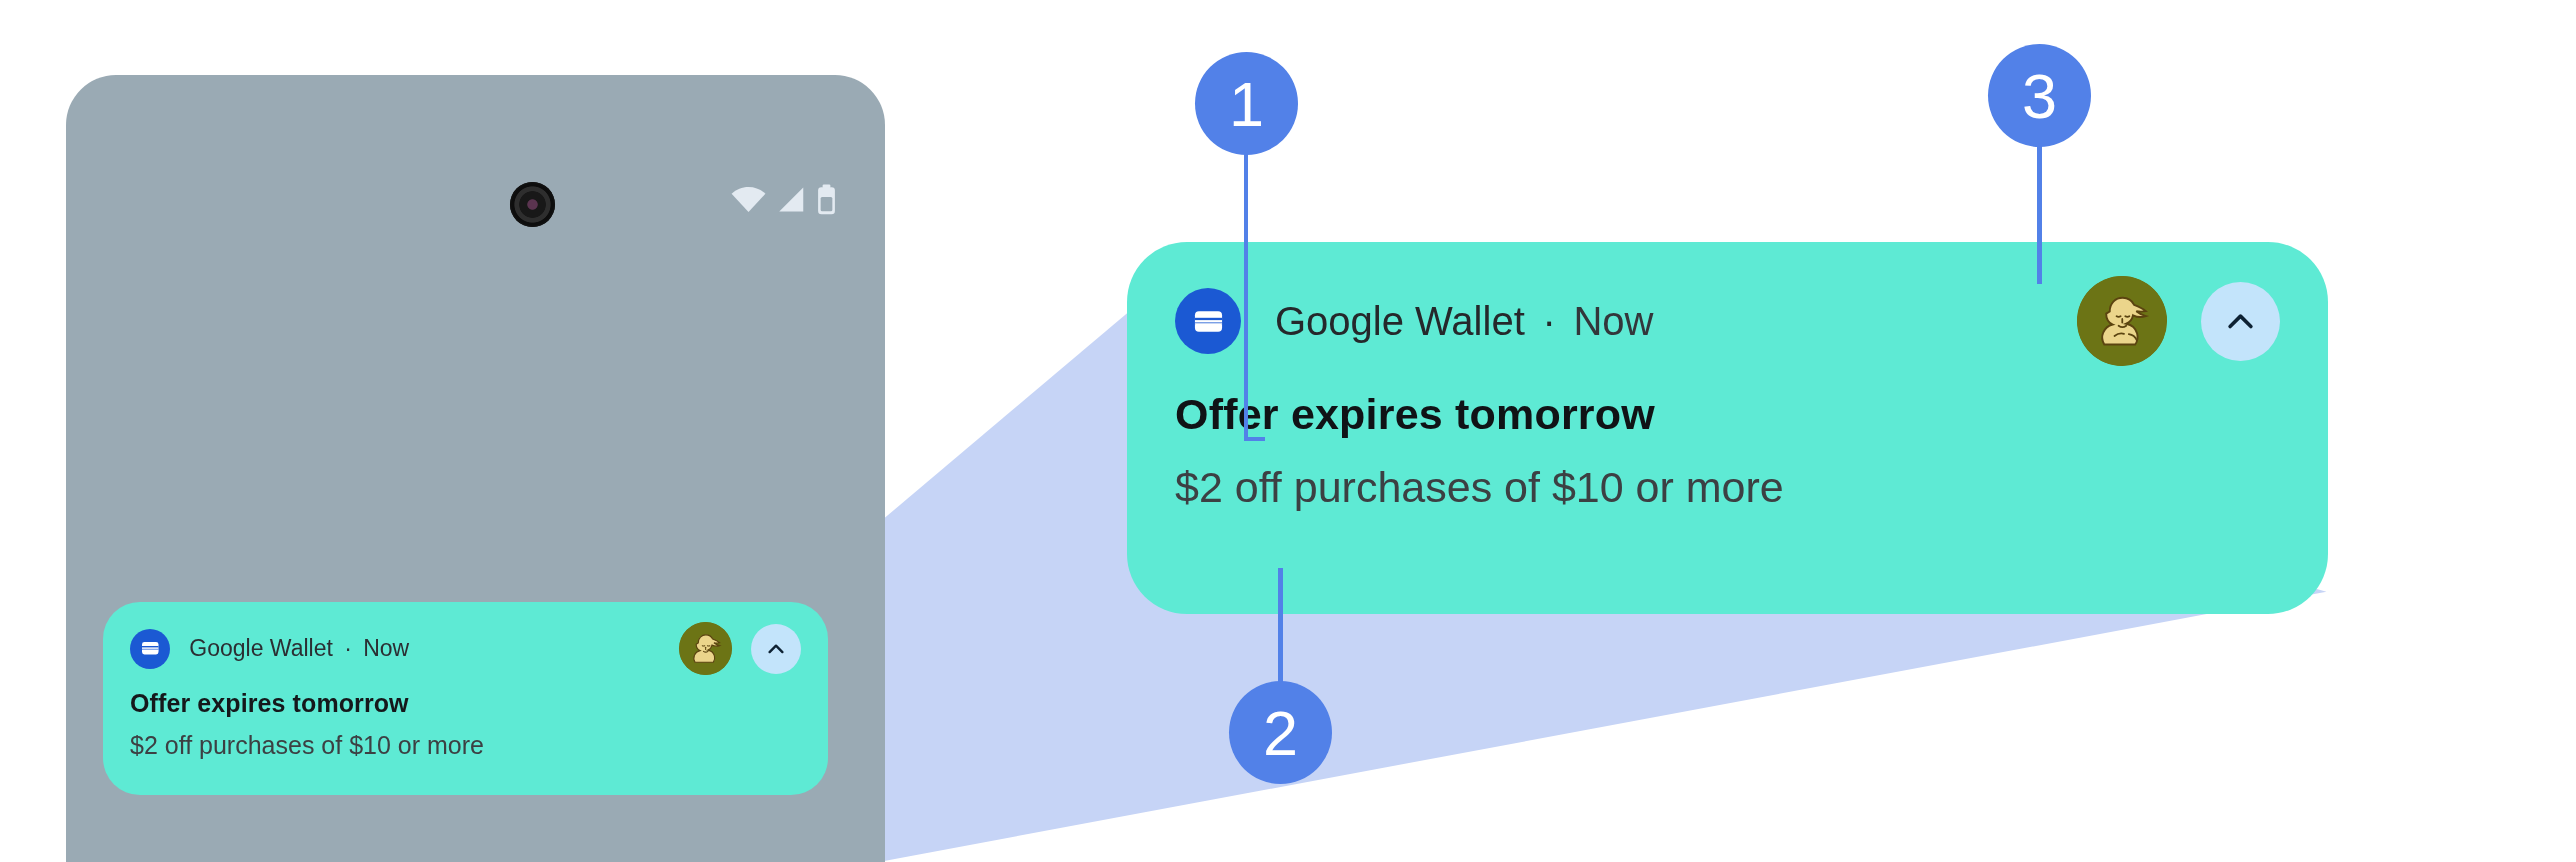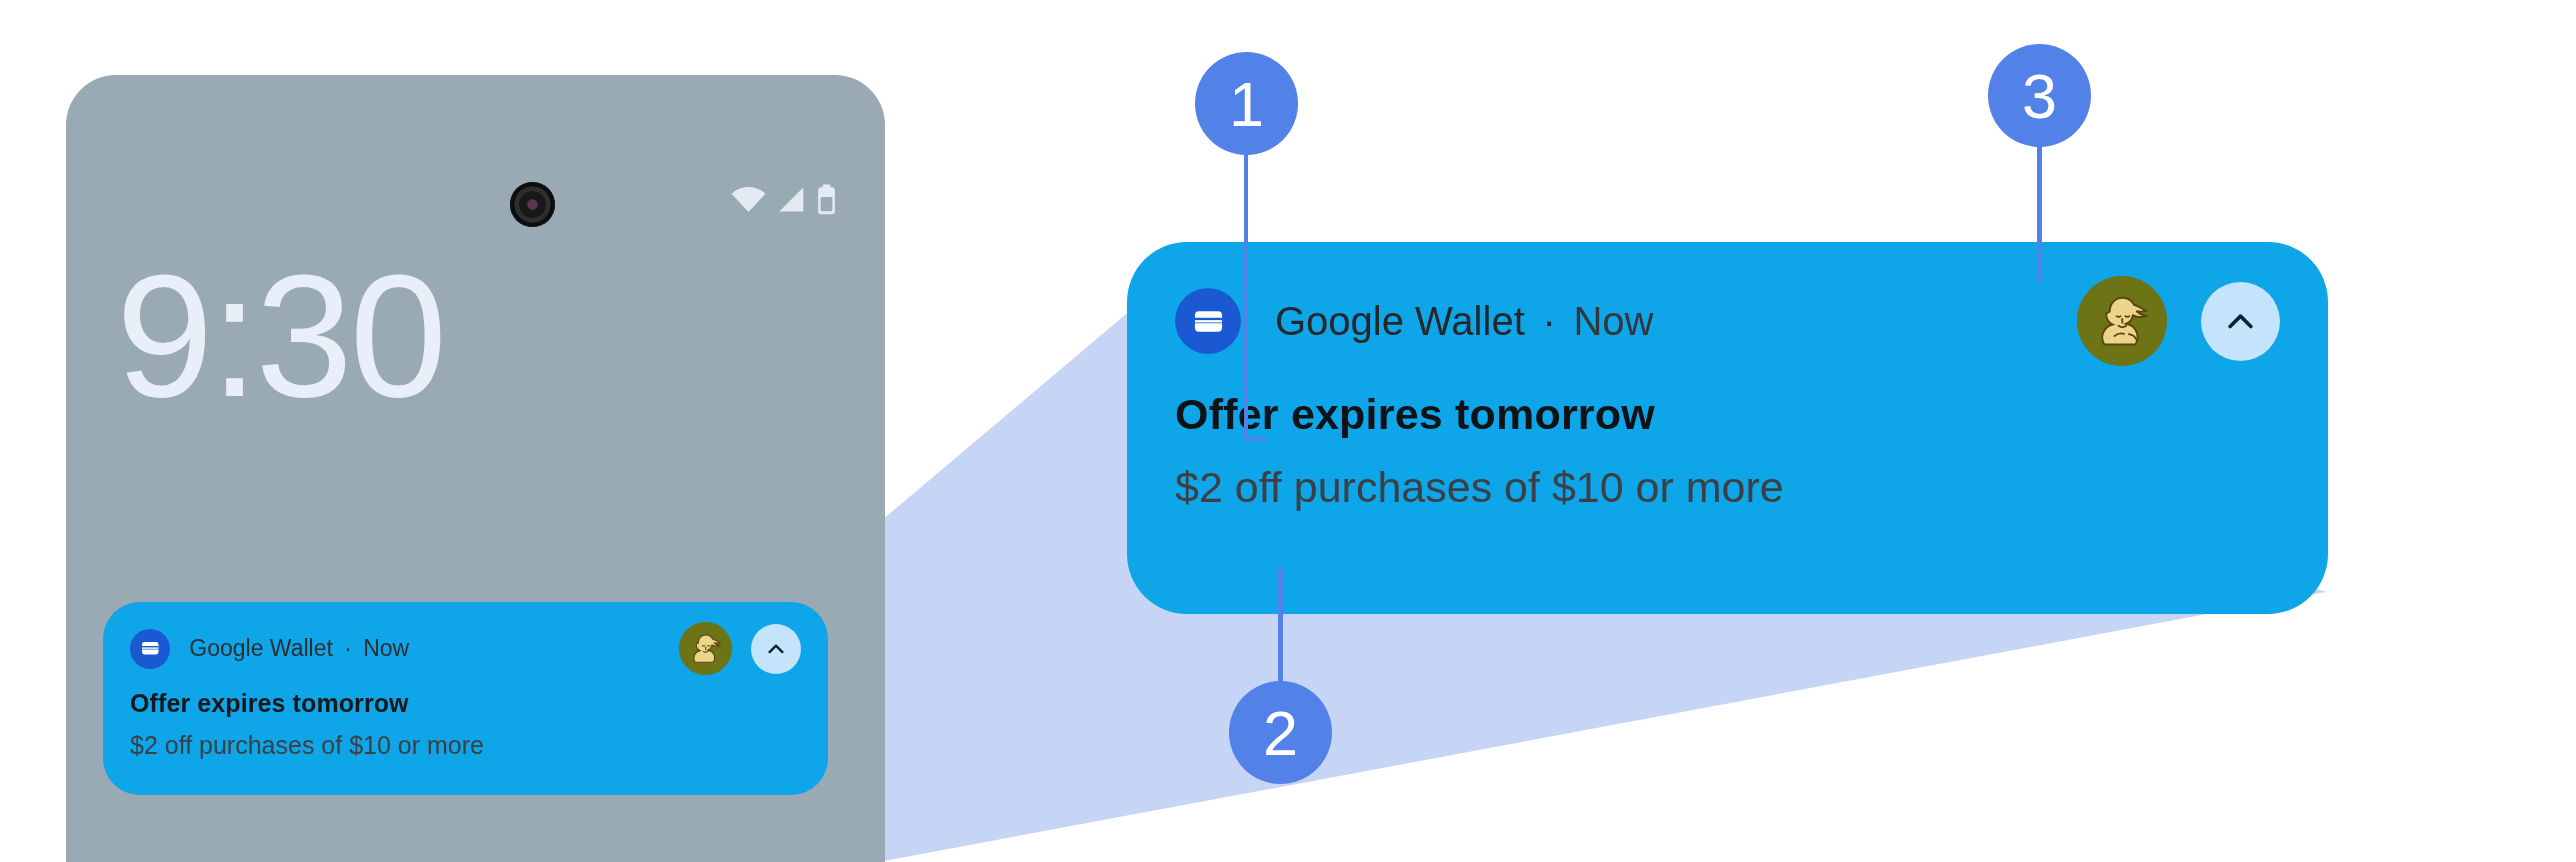--- a/index.html
+++ b/index.html
@@ -34,21 +34,21 @@
   .statusbar svg{display:block;}
   .clock{
     position:absolute;left:50px;top:173px;
     font-size:175px;line-height:1;font-weight:300;color:#E9EFF8;
     letter-spacing:-3.2px;
     font-family:"Liberation Sans", sans-serif;
   }
 
   
   .notif{
-    background:#0ea5e9;
+    background:#5eead4;
     position:absolute;
     box-sizing:border-box;
   }
 
   
   .notif-small{
     left:37px;top:527px;width:725px;height:193px;border-radius:37px;
     padding:24px 27px 0 27px;
   }
   .notif-small .row1{display:flex;align-items:center;height:45px;}
@@ -129,21 +129,20 @@
       </span>
       <span>
         <svg width="21" height="31" viewBox="0 0 14 20">
           <rect x="4.4" y="0" width="5.2" height="2.3" rx="0.8" fill="#E3EAF1"></rect>
           <rect x="1.4" y="1.8" width="11.2" height="18" rx="2.2" fill="#E3EAF1"></rect>
           <rect x="3.1" y="8.3" width="7.8" height="9.6" rx="1" fill="#9AAAB4"></rect>
         </svg>
       </span>
     </div>
 
-    <div class="clock">9:30</div>
 
     <div class="notif notif-small">
       <div class="row1">
         <span class="app-icon">
           <svg width="22.5" height="22.5" viewBox="0 0 24 24">
             <rect x="3.2" y="5.4" width="17.6" height="13.2" rx="2.6" fill="#ffffff"></rect>
             <path d="M3.2 9.6h17.6v1.5H3.2z" fill="#1B59D3"></path>
             <path d="M3.2 12.6h17.6v1.3H3.2z" fill="#1B59D3"></path>
             <path d="M3.2 13.2h17.6c0 2.2-4 4-8.8 4s-8.8-1.8-8.8-4z" fill="#ffffff"></path>
           </svg>

